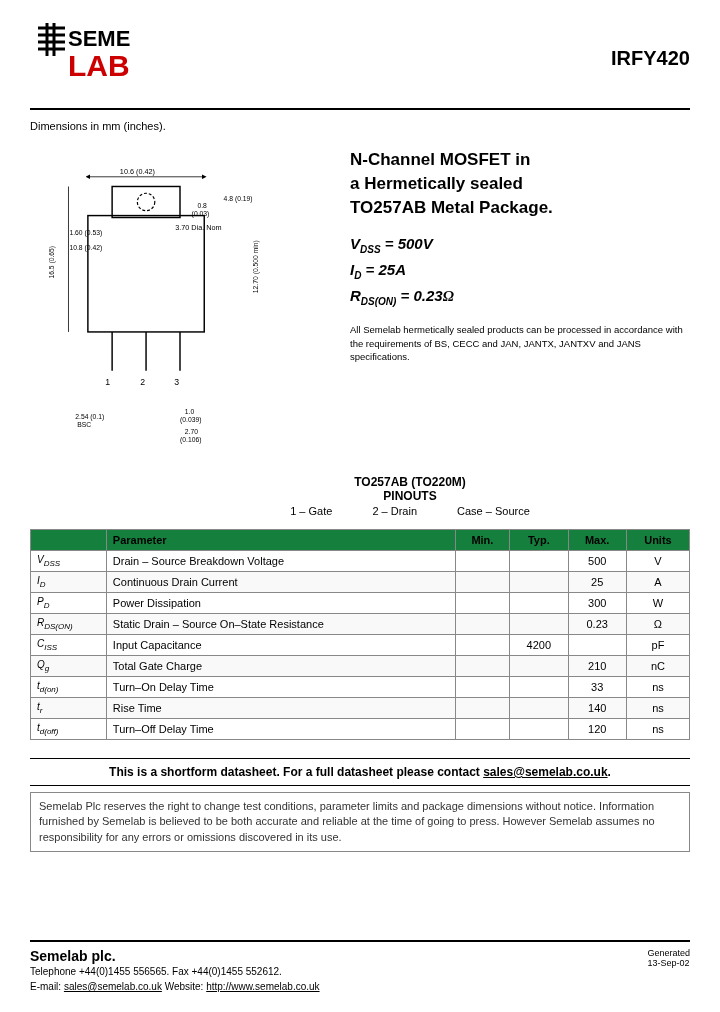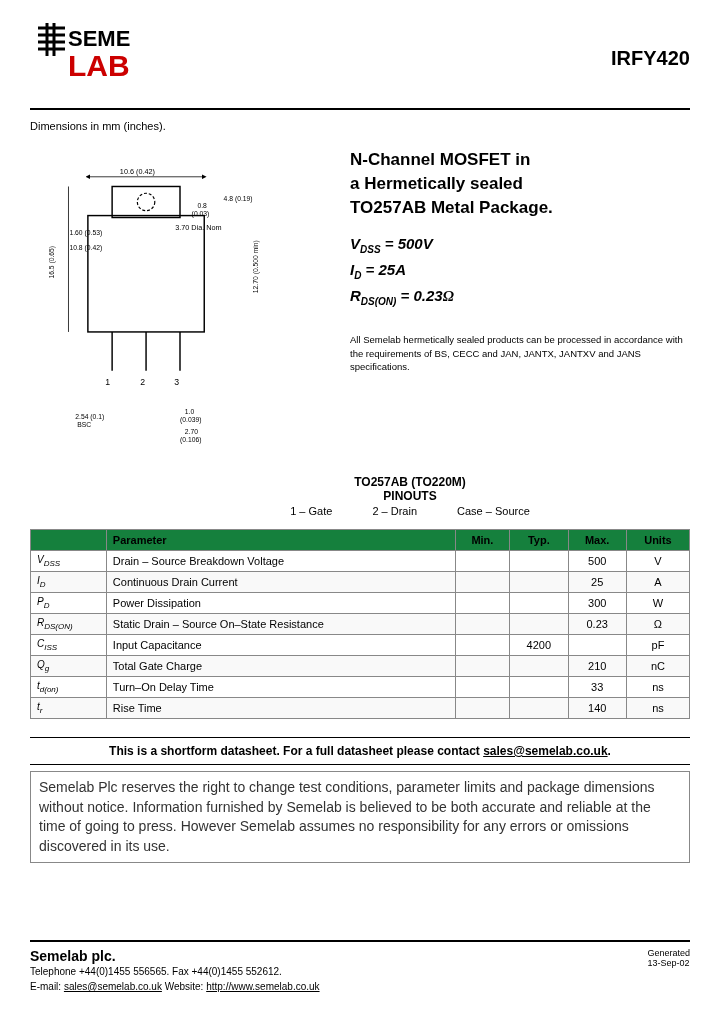--- a/index.html
+++ b/index.html
@@ -62,21 +62,21 @@
       padding-left: 10px;
     }
     .device-title {
       font-size: 17px;
       font-weight: bold;
       line-height: 1.4;
       margin-bottom: 16px;
       margin-top: 10px;
     }
     .specs-block {
-      margin-bottom: 12px;
+      margin-bottom: 2px;
     }
     .spec-line {
       font-size: 15px;
       font-weight: bold;
       margin-bottom: 6px;
       font-style: italic;
     }
     .spec-line sub, .spec-line sup {
       font-size: 10px;
     }
@@ -143,21 +143,21 @@
       font-weight: bold;
       border-top: 1px solid #000;
       border-bottom: 1px solid #000;
       padding: 6px 0;
     }
     .shortform a { color: #000; }
     
     .disclaimer {
       border: 1px solid #888;
       padding: 6px 8px;
-      font-size: 14px;
+      font-size: 11px;
       line-height: 1.4;
       margin-bottom: 16px;
       color: #333;
     }
     
     .footer {
       display: flex;
       justify-content: space-between;
       align-items: flex-start;
       border-top: 2px solid #000;
@@ -365,20 +365,28 @@
           <td class="center">ns</td>
         </tr>
         <tr>
           <td class="sym-cell">t<sub>r</sub></td>
           <td>Rise Time</td>
           <td class="center"></td>
           <td class="center"></td>
           <td class="center">140</td>
           <td class="center">ns</td>
         </tr>
+        <tr>
+          <td class="sym-cell">t<sub>d(off)</sub></td>
+          <td>Turn–Off Delay Time</td>
+          <td class="center"></td>
+          <td class="center"></td>
+          <td class="center">120</td>
+          <td class="center">ns</td>
+        </tr>
       </tbody>
   </table>
 
   <div class="shortform">
     <span>This is a shortform datasheet. For a full datasheet please contact </span><a href="#">sales@semelab.co.uk</a><span>.</span>
   </div>
 
   <div class="disclaimer">Semelab Plc reserves the right to change test conditions, parameter limits and package dimensions without notice. Information furnished by Semelab is believed to be both accurate and reliable at the time of going to press. However Semelab assumes no responsibility for any errors or omissions discovered in its use.</div>
 
   <div class="footer">

